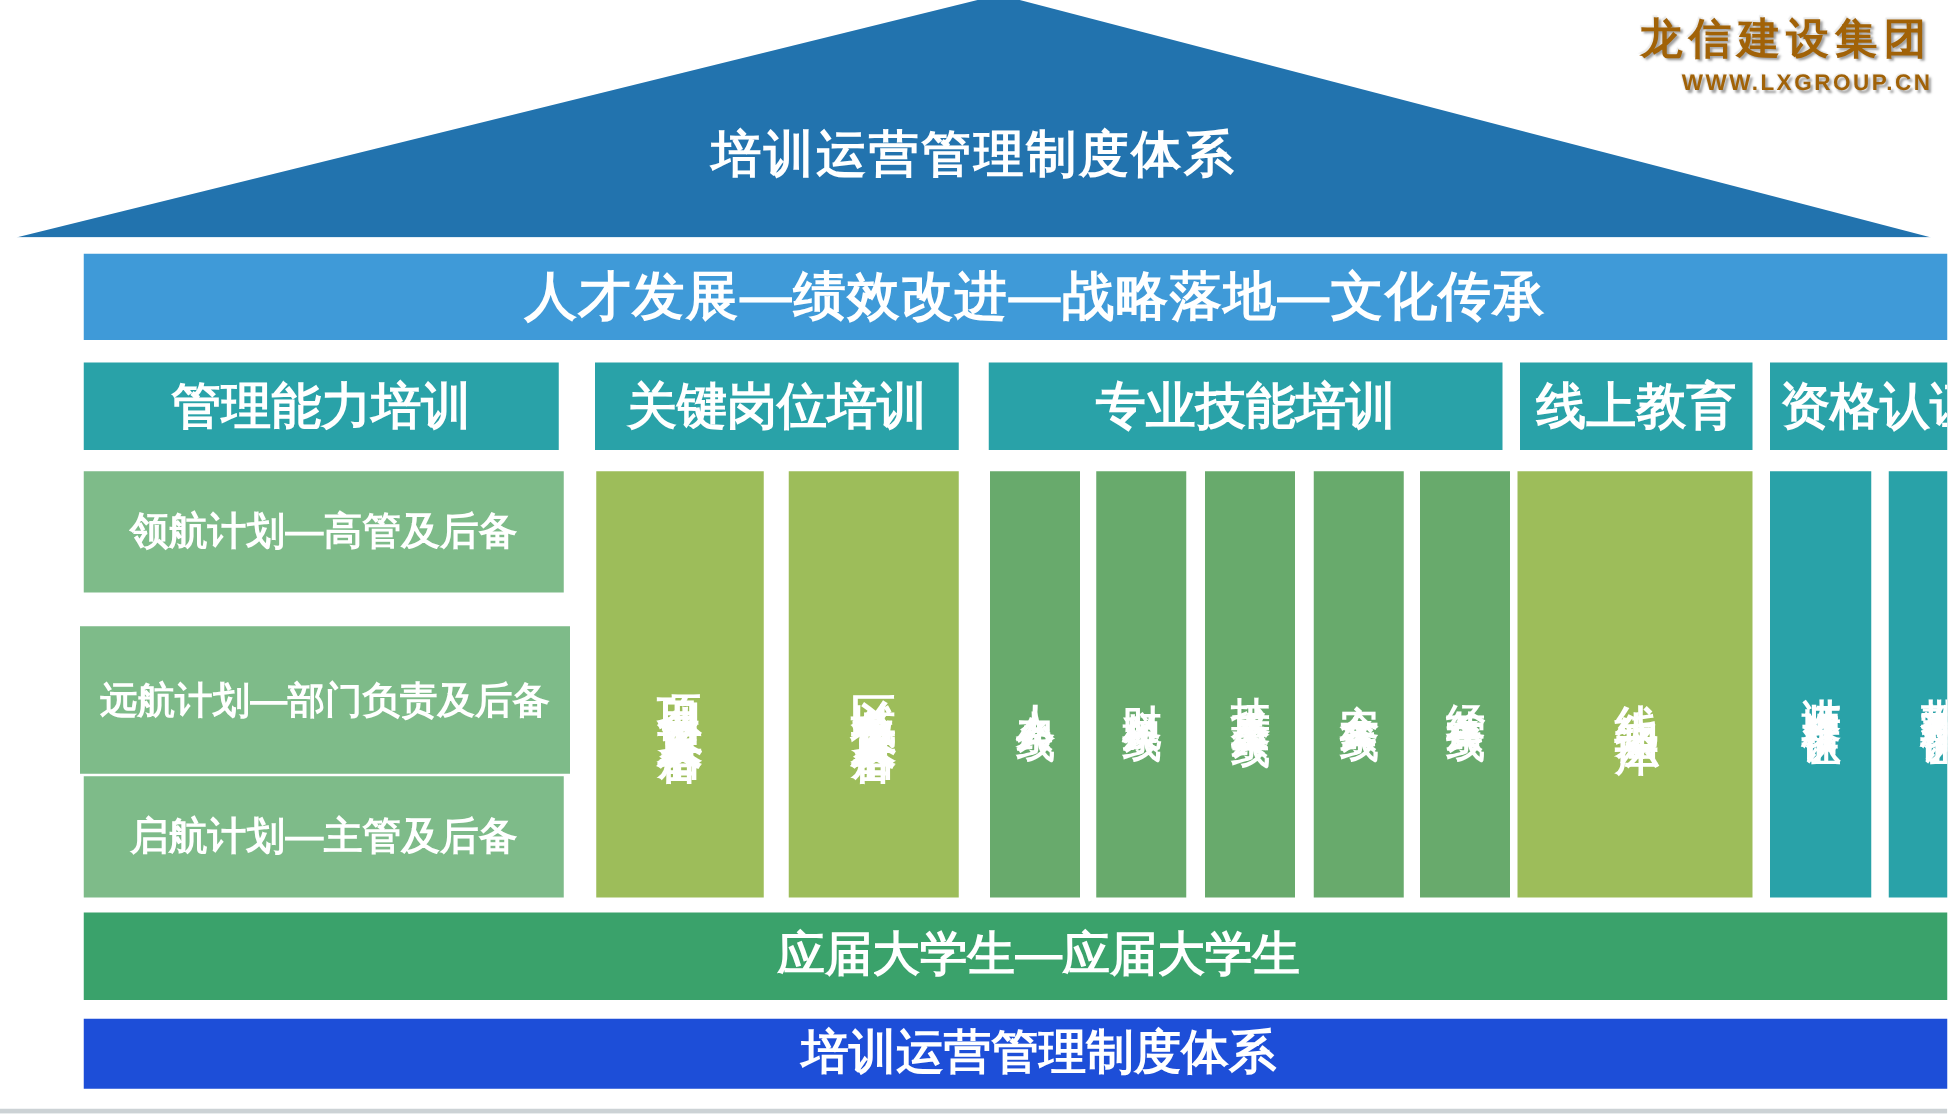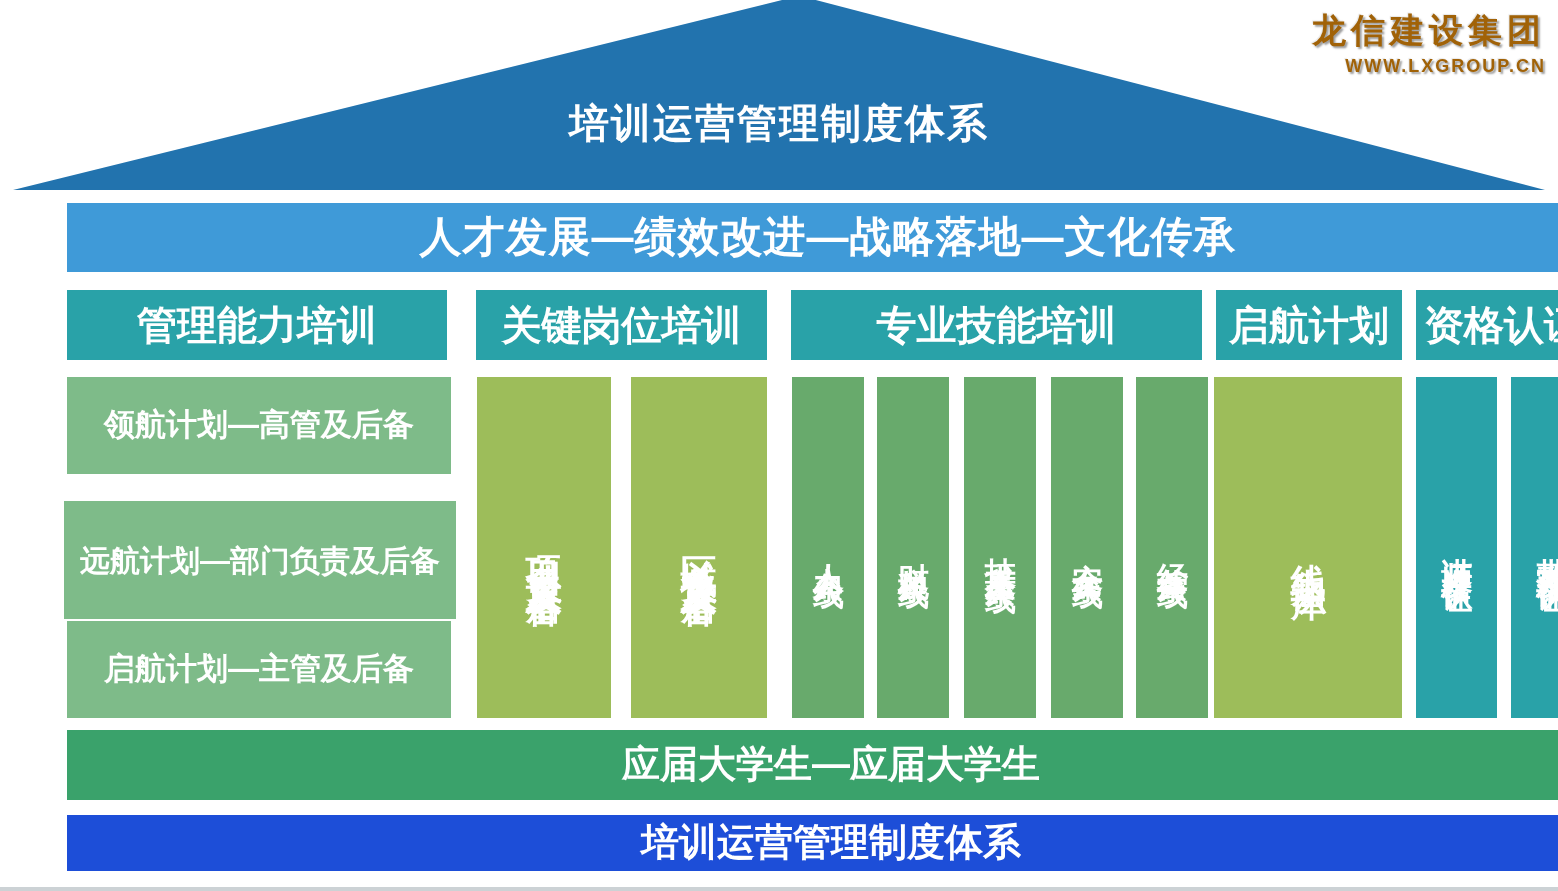--- a/index.html
+++ b/index.html
@@ -116,21 +116,21 @@
   <div id="watermark" class="abs">
     <div class="l1">龙信建设集团</div>
     <div class="l2">WWW.LXGROUP.CN</div>
   </div>
 
   <div id="beam" class="abs cbox">人才发展—绩效改进—战略落地—文化传承</div>
 
   <div id="hdr-0" class="abs cbox hdr">管理能力培训</div>
   <div id="hdr-1" class="abs cbox hdr">关键岗位培训</div>
   <div id="hdr-2" class="abs cbox hdr">专业技能培训</div>
-  <div id="hdr-3" class="abs cbox hdr">启航计划</div>
+  <div id="hdr-3" class="abs cbox hdr">线上教育</div>
   <div id="hdr-4" class="abs cbox hdr">资格认证</div>
 
   <div id="mgmt-0" class="abs cbox mgmt">领航计划—高管及后备</div>
   <div id="mgmt-1" class="abs cbox mgmt">远航计划—部门负责及后备</div>
   <div id="mgmt-2" class="abs cbox mgmt">启航计划—主管及后备</div>
 
   <div id="key-0" class="abs cbox keycol">
     <span class="vtext">项目负责人及后备</span>
   </div>
   <div id="key-1" class="abs cbox keycol">

